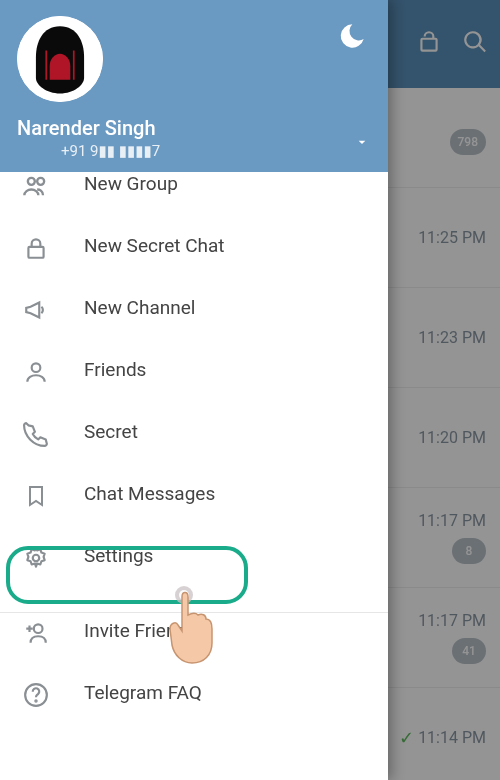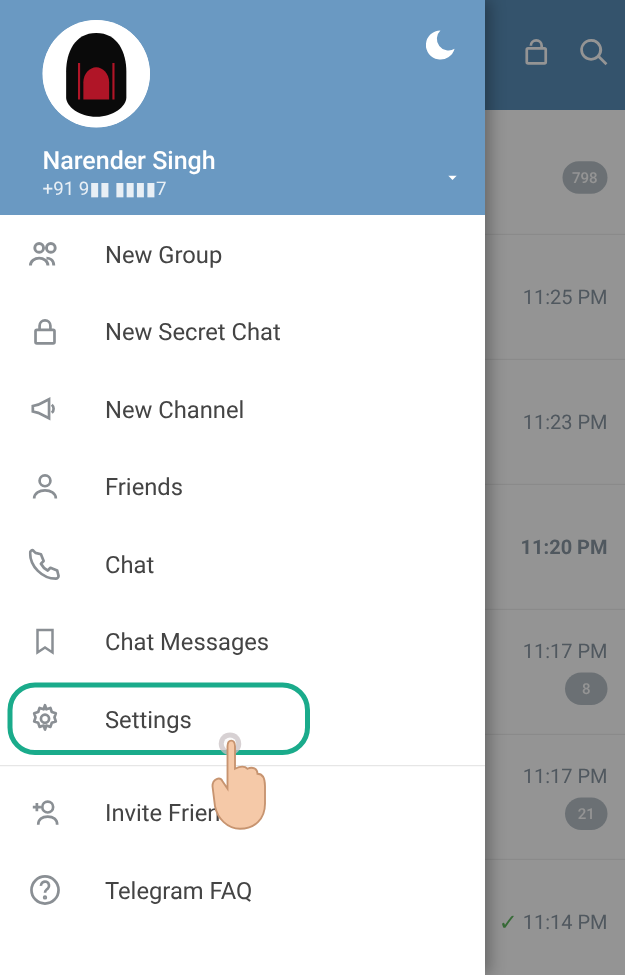--- a/index.html
+++ b/index.html
@@ -36,36 +36,36 @@
   .scrim {
     position: absolute; inset: 0; background: rgba(0,0,0,0.42);
   }
   
   .drawer {
     position: absolute; top: 0; left: 0; bottom: 0; width: 388px;
     background: #fff; box-shadow: 4px 0 12px rgba(0,0,0,0.3);
     display: flex; flex-direction: column;
   }
   .drawer-header {
-    background: #6a99c2; color: #fff; padding: 16px 18px 12px 34px;
+    background: #6a99c2; color: #fff; padding: 16px 18px 12px 17px;
     position: relative;
   }
   .avatar {
     width: 86px; height: 86px; border-radius: 50%; background: #fff;
     display: flex; align-items: center; justify-content: center;
     overflow: hidden; margin-bottom: 14px;
   }
   .night-icon { position: absolute; top: 22px; right: 22px; }
   .user-row { display:flex; align-items:flex-end; justify-content:space-between;}
   .user-name { font-size: 20px; font-weight: 500; }
-  .user-phone { font-size: 15px; opacity: 0.85; margin-top: 2px; }
+  .user-phone { font-size: 15px; opacity: 0.85; margin-top: 2px; margin-left: 44px; }
   .expand { padding-bottom: 6px; }
   .menu { flex: 1; background: #fff; overflow-y: hidden; }
   .menu-item {
-    display: flex; align-items: center; height: 62px;
+    display: flex; align-items: flex-start; height: 62px;
     padding: 0 28px 0 22px; gap: 34px; color: #444; font-size: 19px;
     position: relative;
   }
   .menu-item .icon { width: 28px; height: 28px; color: #8a8f94; flex: 0 0 28px; display:flex; align-items:center; justify-content:center;}
   .menu-item .icon svg { stroke: #8a8f94; }
   .divider { height: 1px; background: #e6e6e6; margin: 6px 0; }
   .highlight-ring {
     position: absolute; left: 6px; right: 140px; top: 2px; bottom: 2px;
     border: 4px solid #1aab8b; border-radius: 22px; pointer-events: none;
   }
@@ -111,41 +111,41 @@
         <div class="chat-snip"></div>
         <div class="chat-meta">
           <div style="display: flex; align-items: flex-start; gap: 4px;">
             <div class="chat-time">11:23 PM</div>
           </div>
         </div>
       </div>
       <div class="chat-row">
         <div class="chat-snip">ate? N…</div>
         <div class="chat-meta">
-          <div style="display: flex; align-items: center; gap: 4px; font-weight: bold;">
+          <div style="display: flex; align-items: center; gap: 4px;">
             <div class="chat-time">11:20 PM</div>
           </div>
         </div>
       </div>
       <div class="chat-row">
         <div class="chat-snip">ra…</div>
         <div class="chat-meta">
           <div style="display: flex; align-items: center; gap: 4px;">
             <div class="chat-time">11:17 PM</div>
           </div>
           <div class="badge">8</div>
         </div>
       </div>
       <div class="chat-row">
         <div class="chat-snip"></div>
         <div class="chat-meta">
           <div style="display: flex; align-items: center; gap: 4px;">
             <div class="chat-time">11:17 PM</div>
           </div>
-          <div class="badge">21</div>
+          <div class="badge">41</div>
         </div>
       </div>
       <div class="chat-row">
         <div class="chat-snip"></div>
         <div class="chat-meta">
           <div style="display: flex; align-items: center; gap: 4px;">
             <span class="check">✓</span>
             <div class="chat-time">11:14 PM</div>
           </div>
         </div>
@@ -227,21 +227,21 @@
       </span>
       <span>Friends</span>
     </div>
 
     <div class="menu-item">
       <span class="icon">
         <svg width="26" height="26" viewBox="0 0 24 24" fill="none" stroke-width="2">
             <path d="M5 4l4 1 2 5-2 2a12 12 0 005 5l2-2 5 2 1 4c0 1-1 2-2 2C10 23 1 14 1 4c0-1 1-2 2-2l2 2z" stroke-linejoin="round"></path>
           </svg>
       </span>
-      <span>Chat</span>
+      <span>Secret</span>
     </div>
 
     <div class="menu-item">
       <span class="icon">
         <svg width="24" height="26" viewBox="0 0 24 24" fill="none" stroke-width="2">
             <path d="M6 3h12v18l-6-4-6 4V3z"></path>
           </svg>
       </span>
       <span>Chat Messages</span>
     </div>

